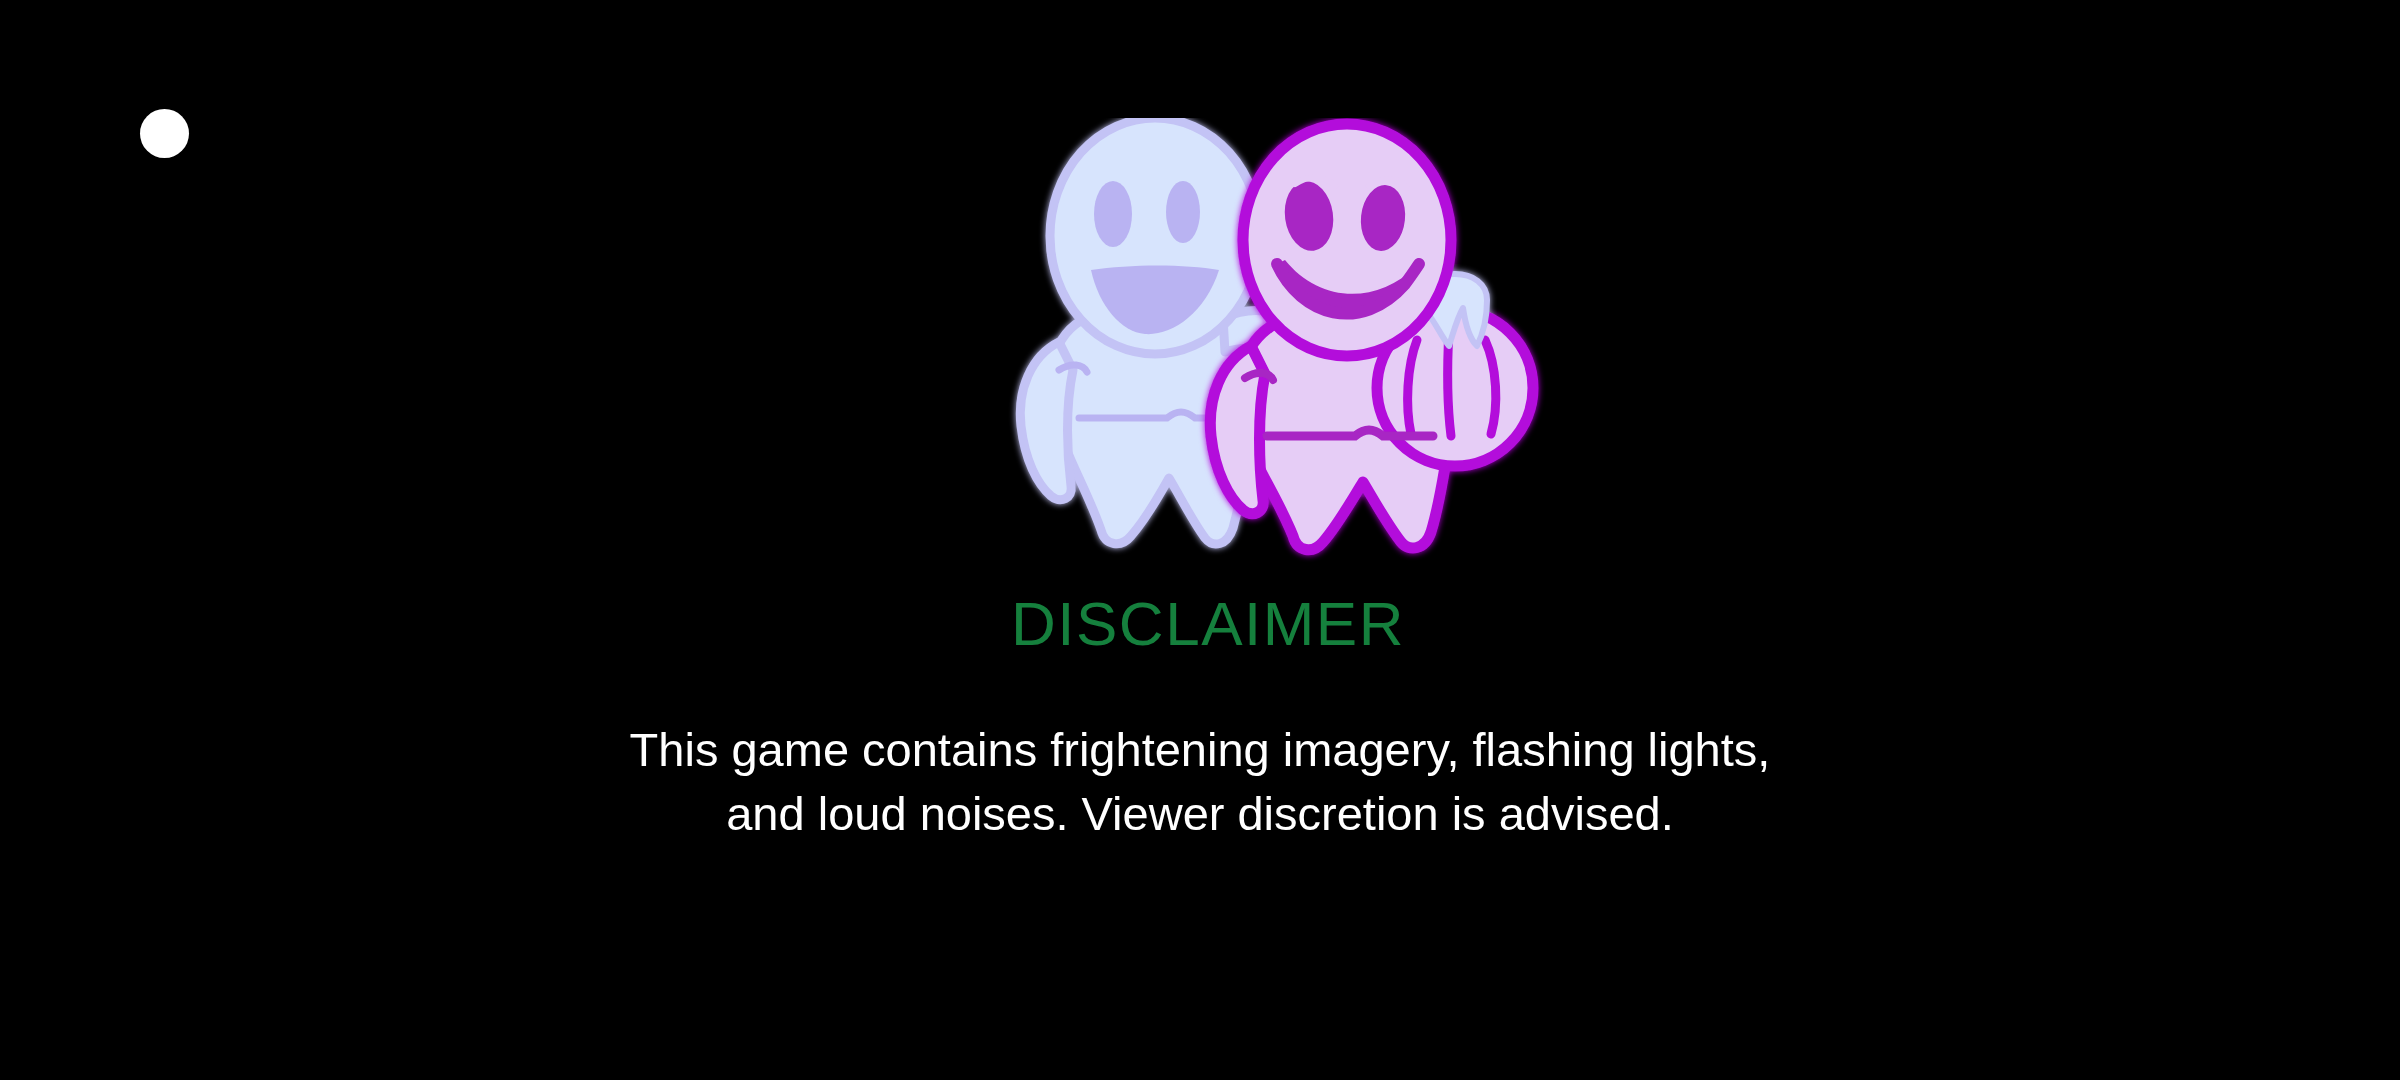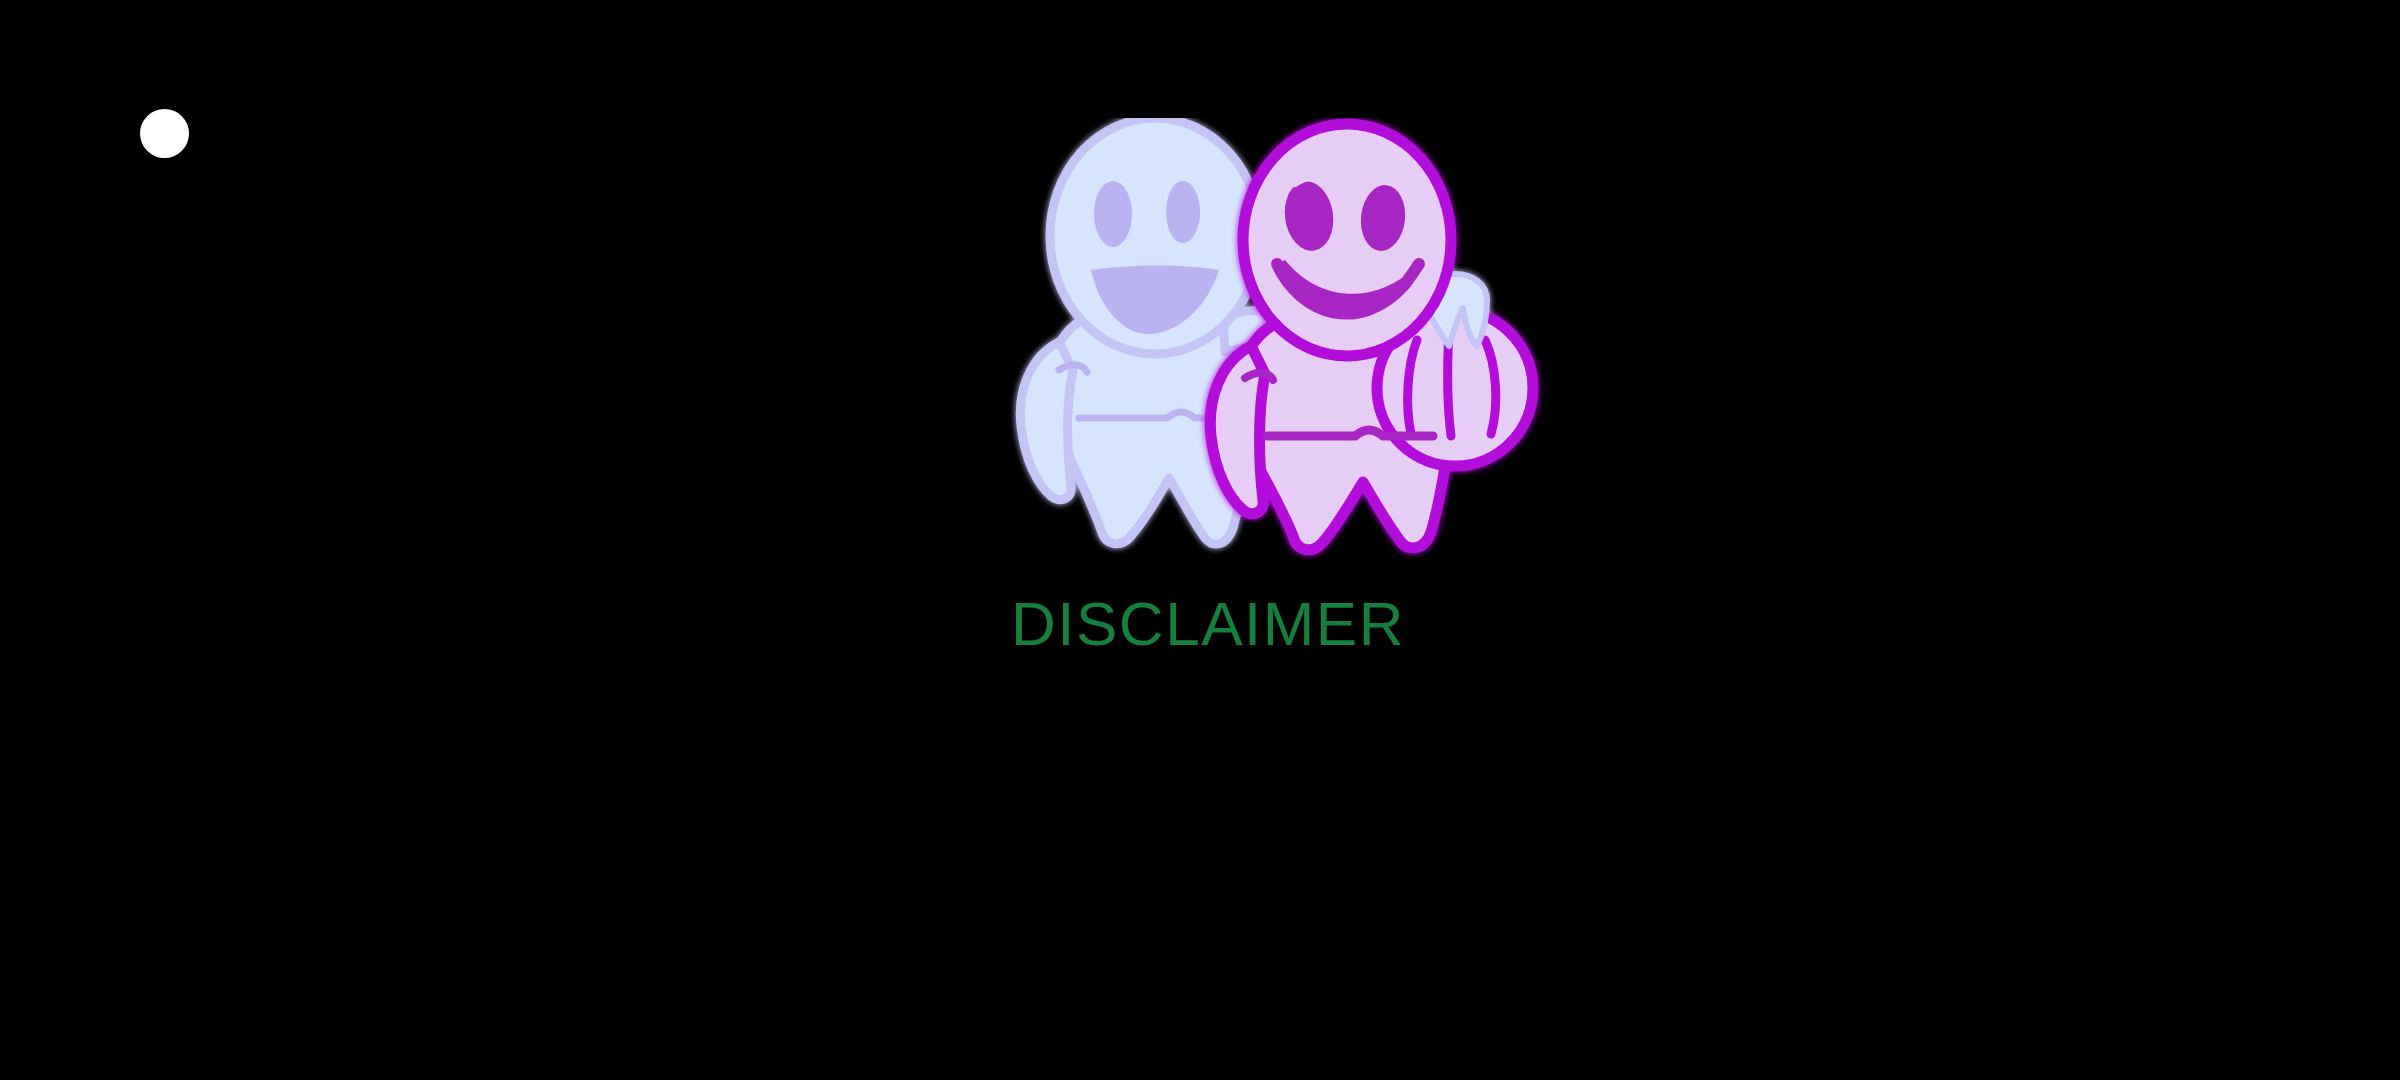--- a/index.html
+++ b/index.html
@@ -197,15 +197,19 @@
           <path d="M312 318 C 352 318, 382 318, 400 318
                    C 410 310, 418 310, 428 318
                    C 444 318, 466 318, 478 318" fill="none" stroke="#a826c4" stroke-width="9" stroke-linecap="round"></path>
           <path d="M290 260 C 302 252, 314 254, 318 262" fill="none" stroke="#a826c4" stroke-width="8" stroke-linecap="round"></path>
         </g>
       </svg>
     </div>
 
     <div class="disclaimer-title">DISCLAIMER</div>
 
+    <div class="disclaimer-body">
+      <span class="line">This game contains frightening imagery, flashing lights,</span>
+      <span class="line">and loud noises. Viewer discretion is advised.</span>
+    </div>
 
   </div>
 </div>
 
 </body></html>

